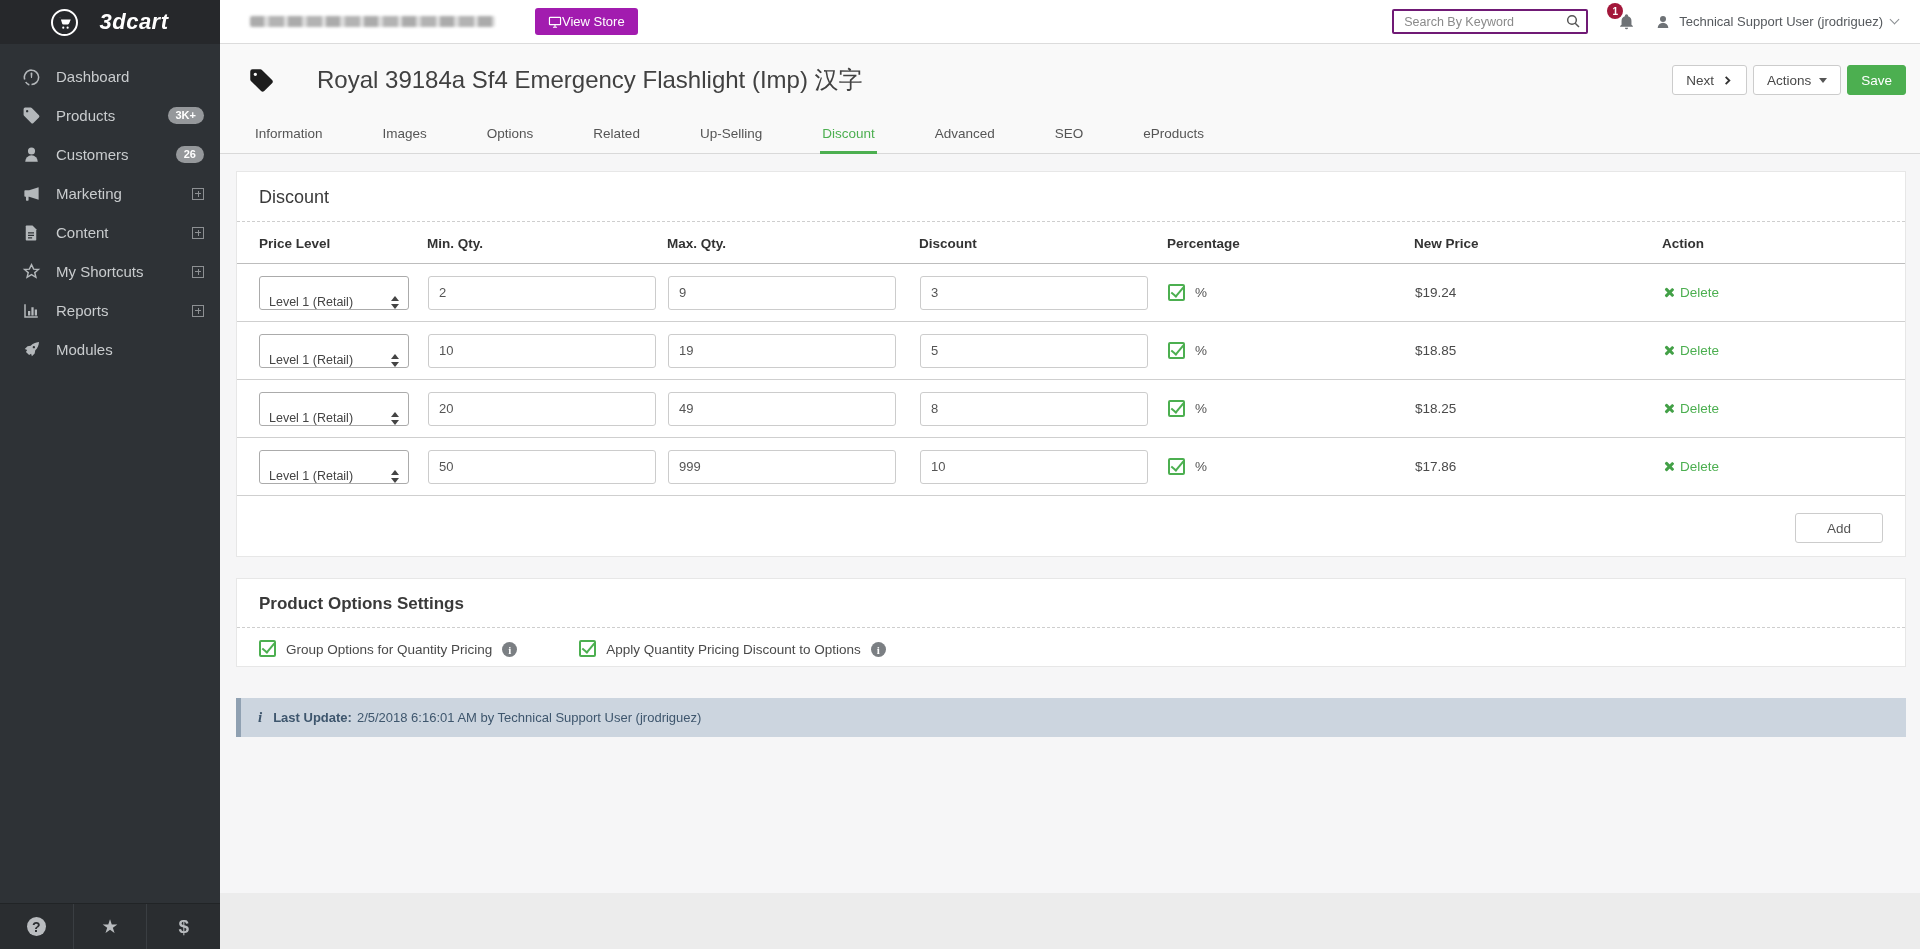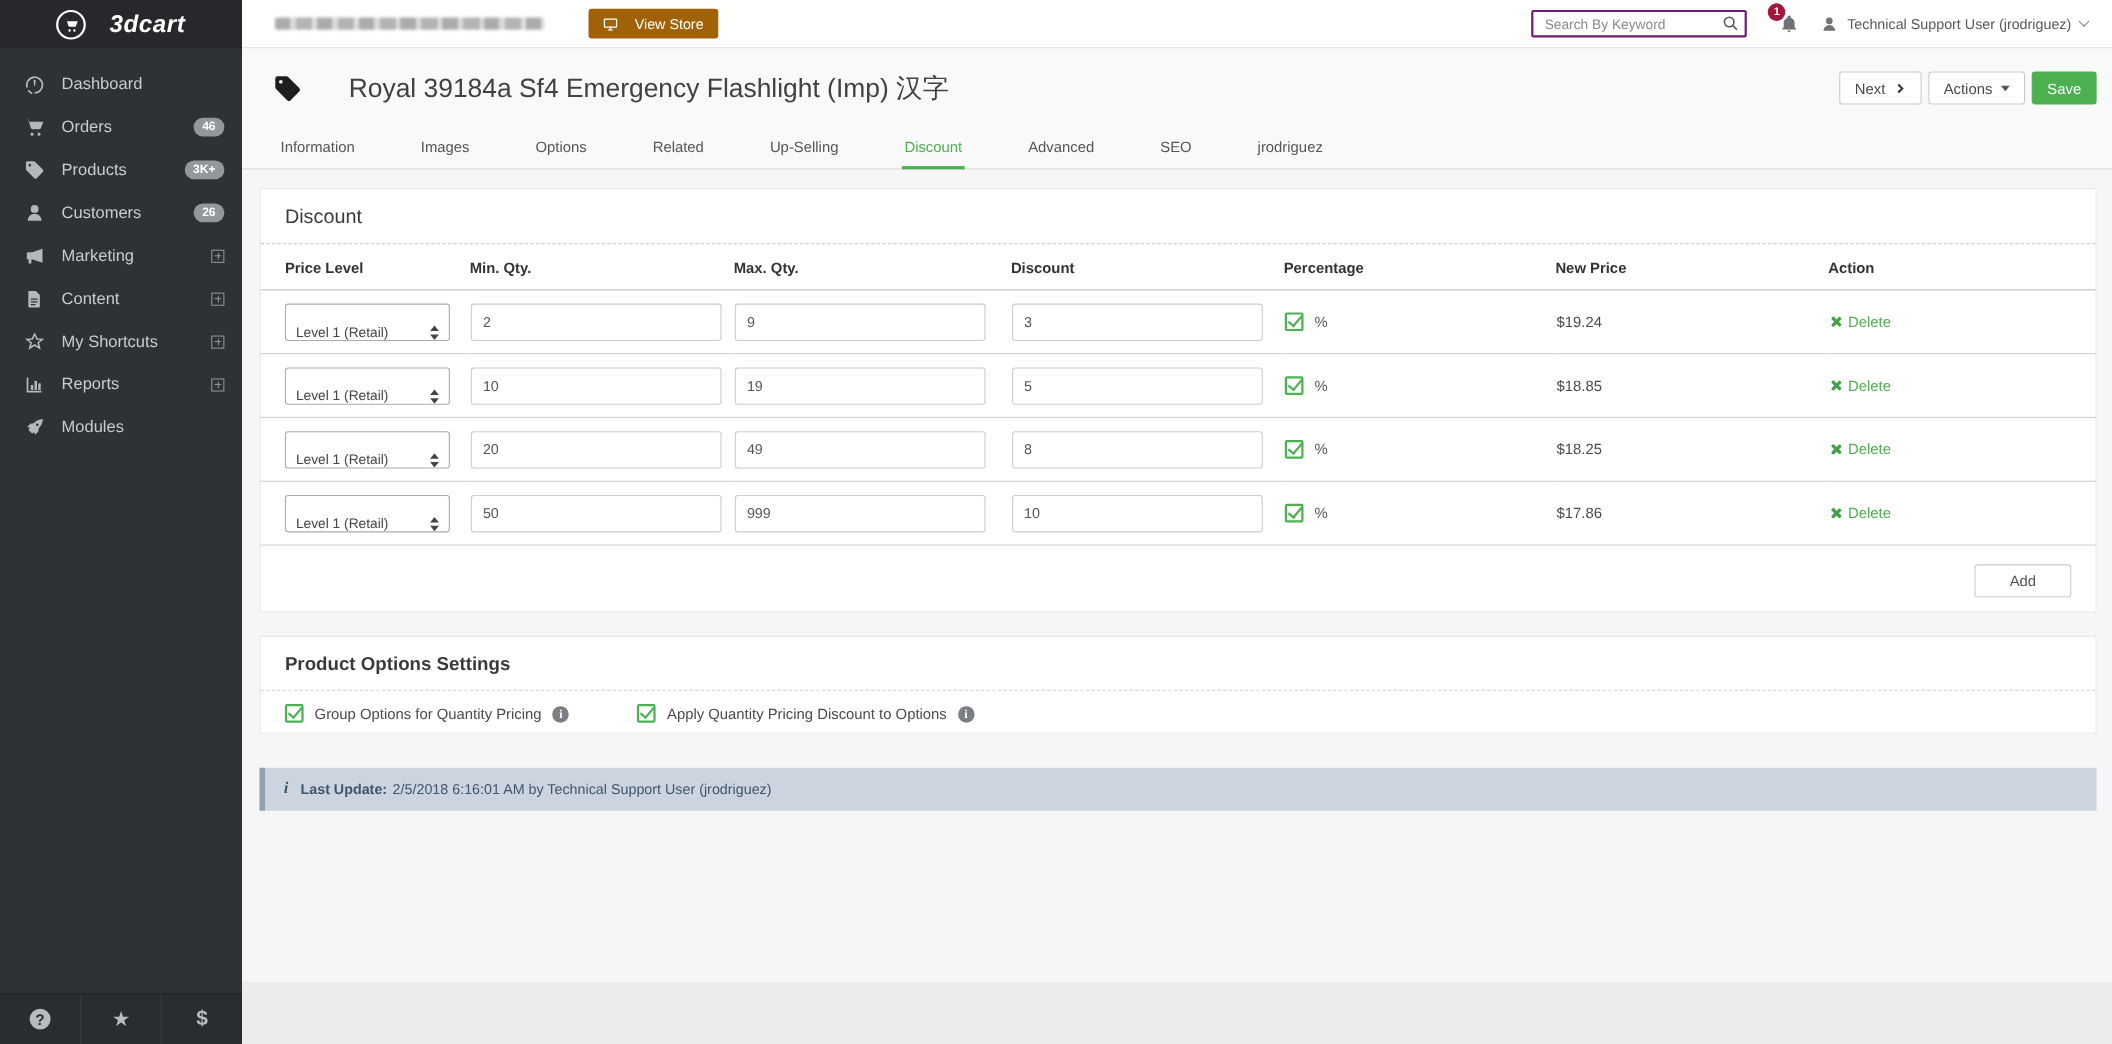--- a/index.html
+++ b/index.html
@@ -25,22 +25,22 @@
   .fcell { flex:1; display:flex; align-items:center; justify-content:center; border-right:1px solid #3a3e42; color:#b9bcbf; font-size:18px; cursor:pointer; }
   .fcell:last-child { border-right:none; }
   .qcircle { width:19px; height:19px; border-radius:50%; background:#b9bcbf; color:#2a2d30; font-size:14px; font-weight:bold; display:flex; align-items:center; justify-content:center; }
   .fstar { font-size:19px; }
   .fdollar { font-size:19px; font-weight:bold; }
 
   
   .topbar { position:absolute; left:220px; right:0; top:0; height:44px; background:#fff; border-bottom:1px solid #dcdcdc; display:flex; align-items:center; }
   .url-redacted { margin-left:30px; width:245px; height:11px; flex:none; border-radius:2px; opacity:.75;
     background:repeating-linear-gradient(90deg,#8f8f8f 0 14px,#cfcfcf 14px 19px,#9a9a9a 19px 34px,#d6d6d6 34px 38px); filter:blur(1.6px); }
-  .view-store { margin-left:40px; height:27px; padding:0 13px; background:#a16207; color:#fff; border:none; border-radius:3px;
-    font-size:13px; font-family:inherit; display:flex; align-items:center; gap:15px; cursor:pointer; }
+  .view-store { margin-left:40px; height:27px; padding:0 13px; background:#a21caf; color:#fff; border:none; border-radius:3px;
+    font-size:13px; font-family:inherit; display:flex; align-items:center; gap:0; cursor:pointer; }
   .top-right { margin-left:auto; display:flex; align-items:center; margin-right:22px; }
   .search { position:relative; width:196px; height:25px; margin-right:30px; }
   .search input { width:100%; height:100%; border:2px solid #701a75; border-radius:2px; padding:0 30px 0 10px; font-size:12.5px; color:#555; font-family:inherit; }
   .search input::placeholder { color:#8a8a8a; }
   .search .mag { position:absolute; right:7px; top:4px; color:#555; cursor:pointer; }
   .notif { position:relative; margin-right:20px; cursor:pointer; color:#6e7276; }
   .nbadge { position:absolute; top:-10px; left:-11px; background:#a3173a; color:#fff; min-width:16px; height:16px; border-radius:50%;
     font-size:10px; font-weight:bold; display:flex; align-items:center; justify-content:center; }
   .user { display:flex; align-items:center; gap:8px; color:#55595d; font-size:13px; cursor:pointer; }
   .user .uic { color:#6e7276; display:flex; }
@@ -120,29 +120,20 @@
       <span class="ic">
           <svg width="19" height="19" viewBox="0 0 24 24" fill="currentColor">
             <path d="M12 3a10 10 0 0 0-9.5 13.2l1.9-.7A8 8 0 1 1 12 21v2A10 10 0 0 0 12 3zm-6.4 15.5-1.8.8A10 10 0 0 0 9 23.6l.5-2a8 8 0 0 1-3.9-3.1zM12 7a1.2 1.2 0 0 0-1.2 1.2l.5 5.1a.7.7 0 0 0 1.4 0l.5-5.1A1.2 1.2 0 0 0 12 7z"></path>
           </svg>
         </span>
       <span>Dashboard</span>
     </div>
     <div class="mi">
       <span class="ic">
           <svg width="19" height="19" viewBox="0 0 24 24" fill="currentColor">
-            <path d="M1 2h3.2l.7 2.5L7.6 13a2 2 0 0 0 1.9 1.4h7.8a2 2 0 0 0 1.9-1.3L22 6H5.8L5.1 3.5A2 2 0 0 0 3.2 2H1zm8.5 16.5A1.8 1.8 0 1 0 9.5 22a1.8 1.8 0 0 0 0-3.5zm8 0A1.8 1.8 0 1 0 17.5 22a1.8 1.8 0 0 0 0-3.5z"></path>
-          </svg>
-        </span>
-      <span>Orders</span>
-      <span class="badge">46</span>
-    </div>
-    <div class="mi">
-      <span class="ic">
-          <svg width="19" height="19" viewBox="0 0 24 24" fill="currentColor">
             <path d="M21.4 11.6l-9-9A2 2 0 0 0 11 2H4a2 2 0 0 0-2 2v7c0 .5.2 1 .6 1.4l9 9a2 2 0 0 0 2.8 0l7-7a2 2 0 0 0 0-2.8zM6.5 8A1.5 1.5 0 1 1 8 6.5 1.5 1.5 0 0 1 6.5 8z"></path>
           </svg>
         </span>
       <span>Products</span>
       <span class="badge">3K+</span>
     </div>
     <div class="mi">
       <span class="ic">
           <svg width="19" height="19" viewBox="0 0 24 24" fill="currentColor">
             <circle cx="12" cy="7.5" r="4.5"></circle>
@@ -285,21 +276,21 @@
     </div>
     <ul class="tabs">
       <li class="tab">Information</li>
       <li class="tab">Images</li>
       <li class="tab">Options</li>
       <li class="tab">Related</li>
       <li class="tab">Up-Selling</li>
       <li class="tab active">Discount</li>
       <li class="tab">Advanced</li>
       <li class="tab">SEO</li>
-      <li class="tab">jrodriguez</li>
+      <li class="tab">eProducts</li>
     </ul>
   </div>
 
   <section class="card discount-card">
     <h2 class="sec-h">Discount</h2>
     <div class="dash"></div>
     <table class="disc">
       <colgroup>
           <col style="width:190px">
           <col style="width:240px">

